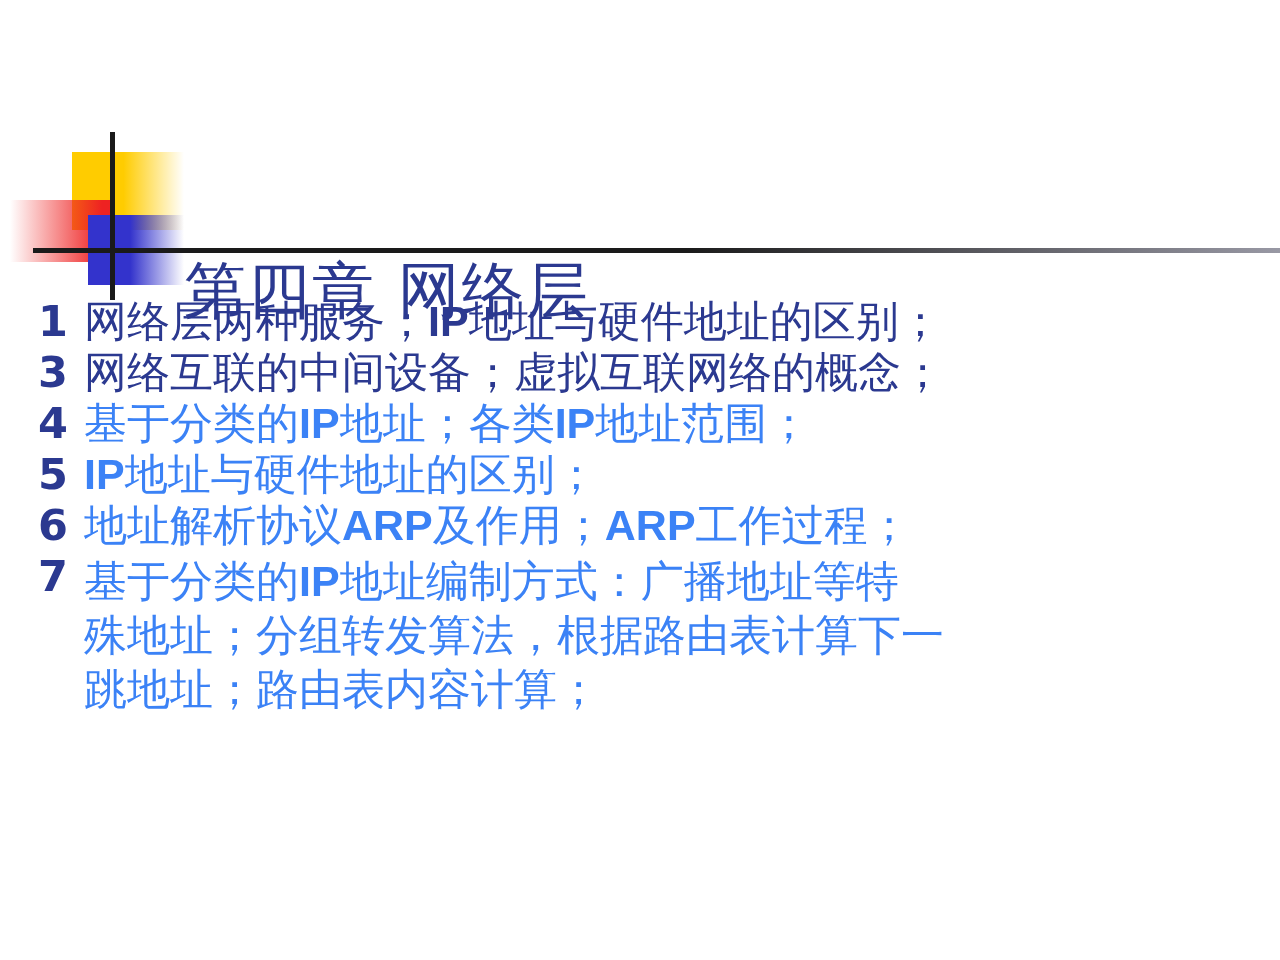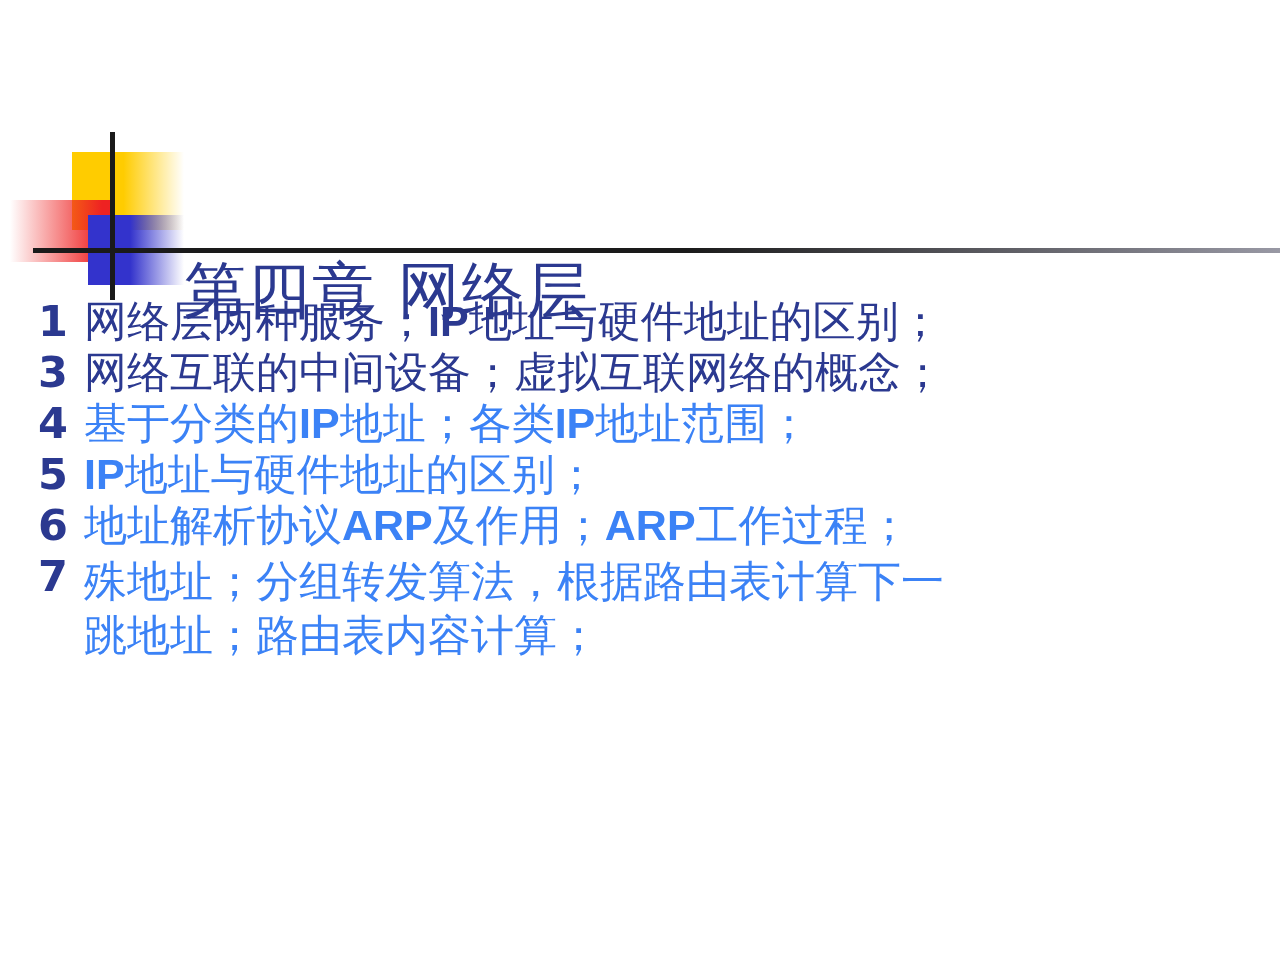--- a/index.html
+++ b/index.html
@@ -204,19 +204,20 @@
       </div>
       <div class="item">
         <div class="item-num">6</div>
         <div class="item-text red">
           <div><span class="bold-cjk">地址解析协议</span><span class="lat">ARP</span><span class="bold-cjk">及作用；</span><span class="lat">ARP</span><span class="bold-cjk">工作过程；</span></div>
         </div>
       </div>
       <div class="item wrap">
         <div class="item-num">7</div>
         <div class="item-text red">
+          <div><span>基于分类的</span><span class="lat">IP</span><span>地址编制方式：广播地址等特</span></div>
           <div><span>殊地址；分组转发算法，根据路由表计算下一</span></div>
           <div><span>跳地址；路由表内容计算；</span></div>
         </div>
       </div>
     </div>
 
 </div>
 
 </body></html>

